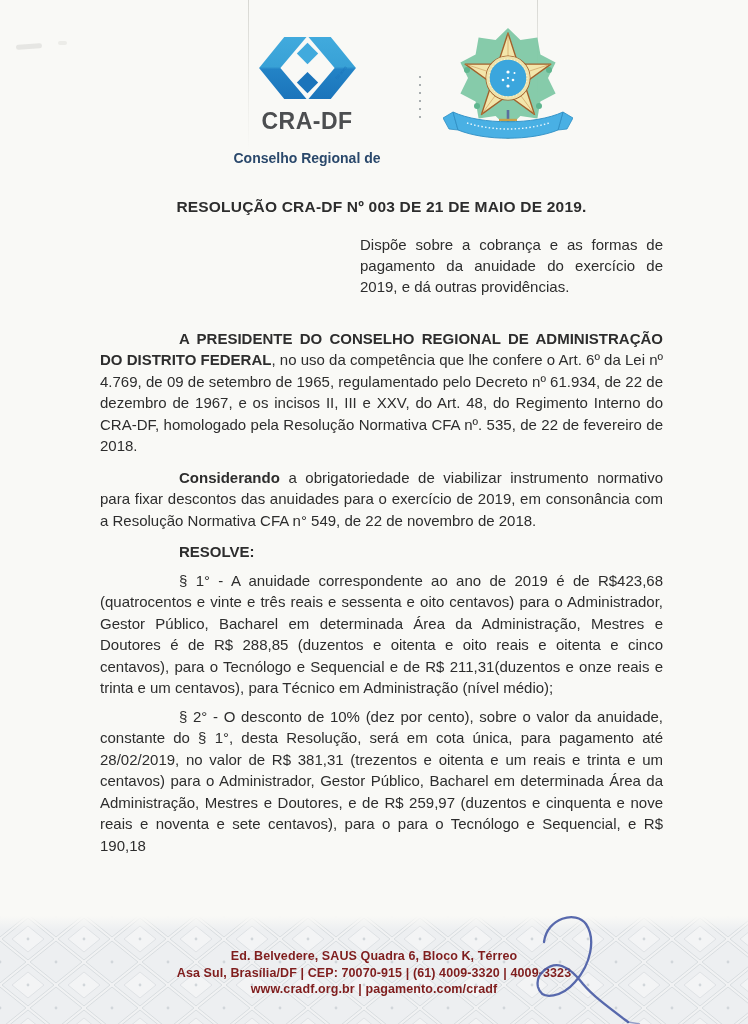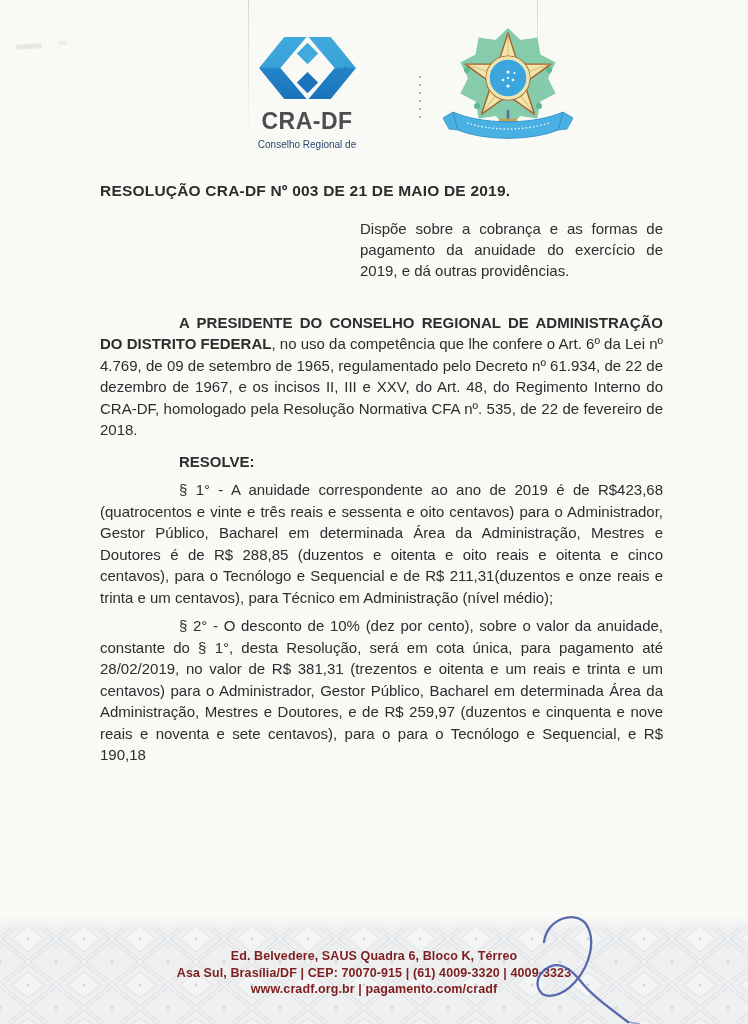--- a/index.html
+++ b/index.html
@@ -9,28 +9,28 @@
     font-family:"Liberation Sans",sans-serif;color:#2d2d2d;
   }
   
   .crease{position:absolute;width:1px;background:linear-gradient(rgba(130,130,120,.28),rgba(130,130,120,0));}
   .smudge{position:absolute;background:rgba(118,122,116,.14);border-radius:3px;}
 
   
   .header-logo{position:absolute;left:231px;top:37px;width:152px;text-align:center;z-index:1;}
   .header-logo svg{display:block;margin:0 auto;}
   .logo-acronym{font-size:23px;font-weight:800;color:#4c4e50;letter-spacing:.5px;margin-top:9px;}
-  .logo-sub{font-size:10px;font-weight:400;color:#2a486b;line-height:13px;margin-top:3px;}
+  .logo-sub{font-size:14px;font-weight:700;color:#2a486b;line-height:13px;margin-top:17px;}
   .dots-sep{position:absolute;left:419px;top:76px;display:flex;flex-direction:column;gap:6px;z-index:1;}
   .dots-sep i{width:2px;height:2px;background:#8e9499;border-radius:50%;}
   .crest{position:absolute;left:443px;top:28px;z-index:1;}
 
   
   .doc-body{position:absolute;left:100px;top:180px;width:563px;font-size:15px;line-height:21.5px;text-align:justify;z-index:1;}
-  .doc-title{font-size:15.5px;font-weight:bold;text-align:left;margin:0;letter-spacing:.2px;}
+  .doc-title{font-size:15.5px;font-weight:bold;text-align:center;margin:16px;letter-spacing:.2px;}
   .epigraph{margin:16px 12px 0 260px;width:303px;line-height:21px;text-align:justify;}
   .para{margin:0;text-indent:79px;}
   .mt-xl{margin-top:31px}.mt-md{margin-top:10px}.mt-sm{margin-top:7px}
   .resolve{font-weight:bold;}
 
   
   .wm-band{position:absolute;left:0;top:916px;width:748px;height:108px;z-index:0;}
   .wm-band:before{content:"";position:absolute;left:0;top:0;width:100%;height:14px;
     background:linear-gradient(#f9f9f6,rgba(249,249,246,0));z-index:1;}
   .footer{position:absolute;left:0;right:0;top:948px;text-align:center;
@@ -111,20 +111,21 @@
     </svg>
   </div>
 
   <div class="doc-body">
     <h1 class="doc-title">RESOLUÇÃO CRA-DF Nº 003 DE 21 DE MAIO DE 2019.</h1>
 
     <p class="epigraph"><span>Dispõe sobre a cobrança e as formas de pagamento da anuidade do exercício de 2019, e dá outras providências.</span></p>
 
     <p class="para mt-xl"><b>A PRESIDENTE DO CONSELHO REGIONAL DE ADMINISTRAÇÃO DO DISTRITO FEDERAL</b><span>, no uso da competência que lhe confere o Art. 6º da Lei nº 4.769, de 09 de setembro de 1965, regulamentado pelo Decreto nº 61.934, de 22 de dezembro de 1967, e os incisos II, III e XXV, do Art. 48, do Regimento Interno do CRA-DF, homologado pela Resolução Normativa CFA nº. 535, de 22 de fevereiro de 2018.</span></p>
 
+    <p class="para mt-md"><b>Considerando</b><span> a obrigatoriedade de viabilizar instrumento normativo para fixar descontos das anuidades para o exercício de 2019, em consonância com a Resolução Normativa CFA n° 549, de 22 de novembro de 2018.</span></p>
 
 
     <p class="para resolve mt-md"><b>RESOLVE:</b></p>
 
 
     <p class="para mt-sm"><span>§ 1° - A anuidade correspondente ao ano de 2019 é de R$423,68 (quatrocentos e vinte e três reais e sessenta e oito centavos) para o Administrador, Gestor Público, Bacharel em determinada Área da Administração, Mestres e Doutores é de R$ 288,85 (duzentos e oitenta e oito reais e oitenta e cinco centavos), para o Tecnólogo e Sequencial e de R$ 211,31(duzentos e onze reais e trinta e um centavos), para Técnico em Administração (nível médio);</span></p>
 
     <p class="para mt-sm"><span>§ 2° - O desconto de 10% (dez por cento), sobre o valor da anuidade, constante do § 1°, desta Resolução, será em cota única, para pagamento até 28/02/2019, no valor de R$ 381,31 (trezentos e oitenta e um reais e trinta e um centavos) para o Administrador, Gestor Público, Bacharel em determinada Área da Administração, Mestres e Doutores, e de R$ 259,97 (duzentos e cinquenta e nove reais e noventa e sete centavos), para o para o Tecnólogo e Sequencial, e R$ 190,18</span></p>
   </div>
 

